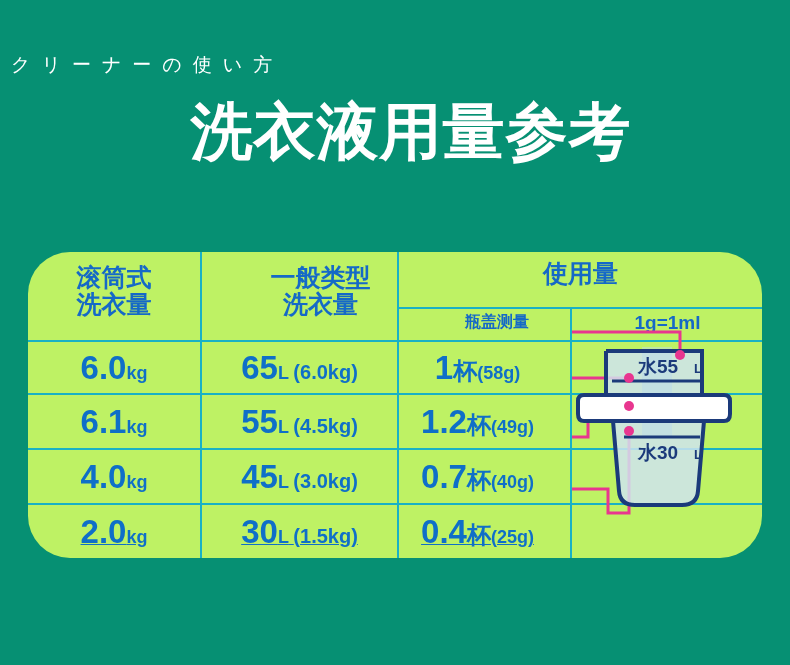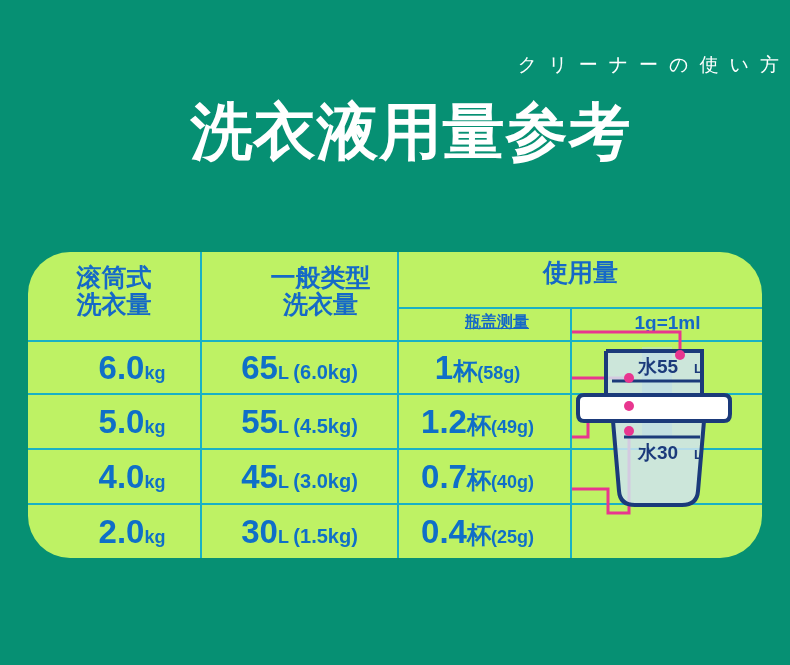--- a/index.html
+++ b/index.html
@@ -21,21 +21,21 @@
     height: 665px;
     background: #069073;
   }
 
   
   .subtitle {
     position: absolute;
     top: 55px;
     left: 0;
     width: 790px;
-    text-align: right;
+    text-align: left;
     color: #ffffff;
     font-size: 19px;
     letter-spacing: 11px;
     text-indent: 11px;
     font-weight: 400;
     line-height: 1;
   }
 
   .main-title {
     position: absolute;
@@ -102,53 +102,52 @@
     font-size: 25px;
   }
   .hcell.col2 {
     left: 174px; top: 12px; width: 195px;
     font-size: 25px;
     margin-left: 21px;
   }
   .hcell.col3 {
     left: 371px; top: 8px; width: 363px;
     font-size: 25px;
-    font-family: Liberation Serif, serif;
   }
   .subhead {
     position: absolute;
     color: #1569c7;
     font-weight: bold;
     font-size: 16px;
     text-align: center;
     top: 60px;
   }
-  .subhead.s1 { left: 371px; width: 196px; text-decoration: underline; }
+  .subhead.s1 { left: 371px; width: 196px; }
   .subhead.s2 { left: 545px; width: 189px; font-size: 19px; color: #1569c7; }
 
   
   .cell {
     position: absolute;
     color: #0f6fc8;
     font-weight: bold;
     text-align: center;
     white-space: nowrap;
   }
   .cell .big { font-size: 33px; }
   .cell .unit { font-size: 18px; }
   .cell .mid { font-size: 20px; }
   .cell .sm { font-size: 18px; }
   .cell .cjk { font-size: 24px; }
 
   .r0 { top: 97px; }
   .r1 { top: 151px; }
   .r2 { top: 206px; }
-  .r3 { top: 261px; }
-
-  .ca { left: 0;   width: 172px; padding-left: 18px; }
+  .r3 { top: 261px; text-decoration: underline; }
+
+  .ca { left: 0;   width: 172px; }
   .cb { left: 174px; width: 195px; }
   .cc { left: 371px; width: 157px; }
 
   
   .diagram {
     position: absolute;
     left: 544px;
     top: 57px;
     width: 190px;
     height: 249px;
@@ -192,21 +191,21 @@
       <span class="big">6.0</span><span class="unit">kg</span>
     </div>
     <div class="cell cb r0">
       <span class="big">65</span><span class="unit">L</span> <span class="mid">(6.0kg)</span>
     </div>
     <div class="cell cc r0">
       <span class="big">1</span><span class="cjk">杯</span><span class="sm">(58g)</span>
     </div>
 
     <div class="cell ca r1">
-      <span class="big">5.0</span><span class="unit">kg</span>
+      <span class="big">6.1</span><span class="unit">kg</span>
     </div>
     <div class="cell cb r1">
       <span class="big">55</span><span class="unit">L</span> <span class="mid">(4.5kg)</span>
     </div>
     <div class="cell cc r1">
       <span class="big">1.2</span><span class="cjk">杯</span><span class="sm">(49g)</span>
     </div>
 
     <div class="cell ca r2">
       <span class="big">4.0</span><span class="unit">kg</span>

